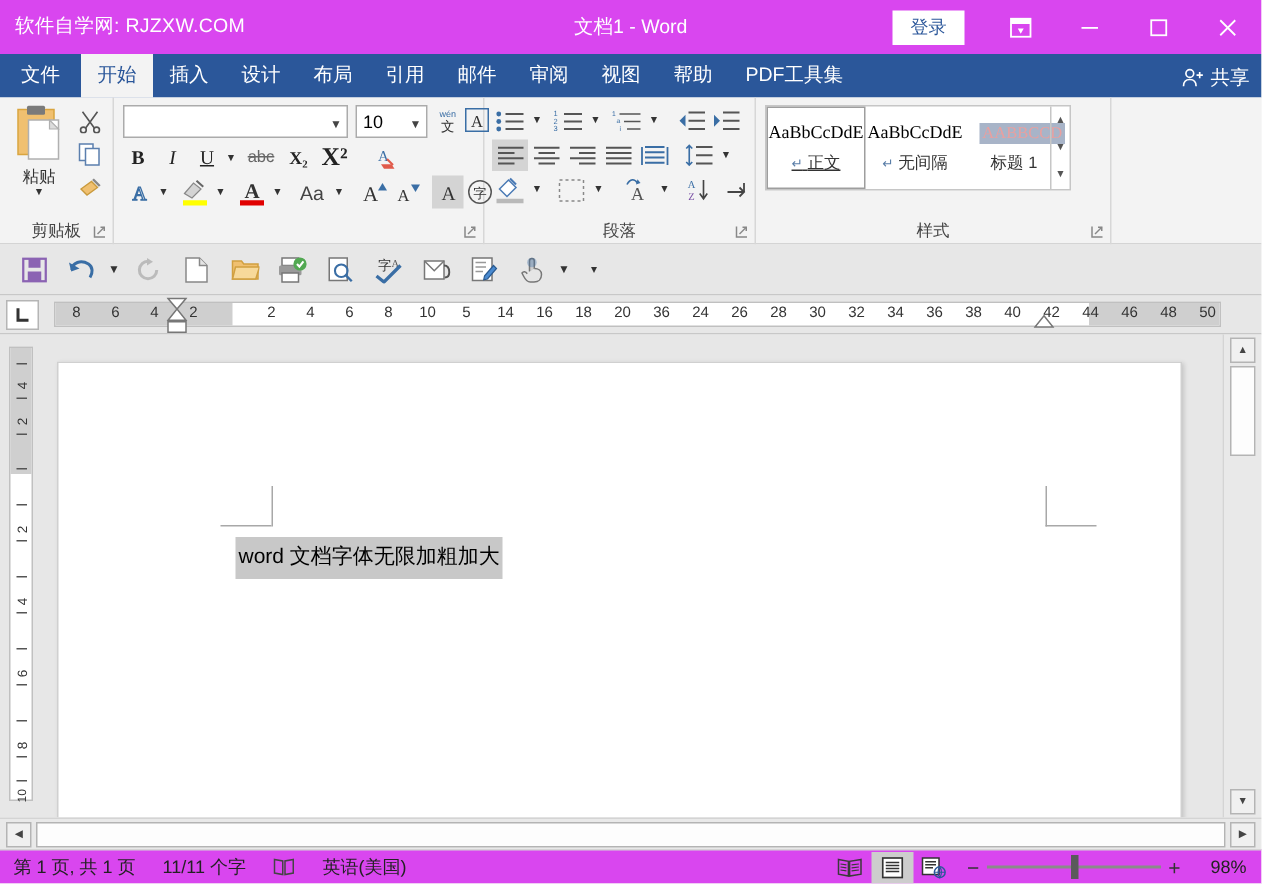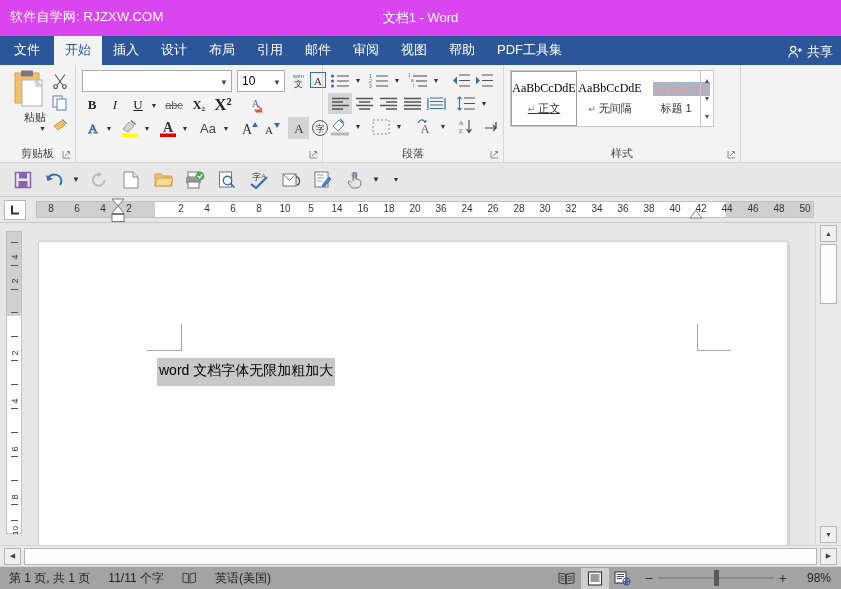--- a/index.html
+++ b/index.html
@@ -61,21 +61,21 @@
   }
   .grp-dlg {
     position:absolute; bottom:3px; right:3px; width:10px; height:10px;
     font-size:9px; color:#777; cursor:pointer; line-height:10px;
   }
 
   
   .g-clip { width:76px; }
   .paste-btn {
     position:absolute; left:6px; top:4px; width:40px; height:68px;
-    display:flex; flex-direction:column; align-items:flex-end; cursor:pointer;
+    display:flex; flex-direction:column; align-items:center; cursor:pointer;
   }
   .paste-lbl { font-size:11px; color:#333; margin-top:1px; }
   .mini-ic {
     position:absolute; width:24px; height:20px; display:flex;
     align-items:center; justify-content:center; cursor:pointer;
   }
 
   
   .g-font { width:247px; }
   .fontname {
@@ -222,21 +222,21 @@
   .hsl, .hsr {
     width:17px; height:17px; background:#f0f0f0; border:1px solid #b4b4b4;
     display:flex; align-items:center; justify-content:center; font-size:7px; color:#444; cursor:pointer;
   }
   .hsl { margin-left:4px; } .hsr { margin-right:4px; }
   .hthumb { flex:1; height:17px; margin:0 3px; background:#fdfdfd; border:1px solid #b4b4b4; cursor:pointer;}
 
   
   .status {
     position:absolute; left:0; bottom:0; width:841px; height:23px;
-    background:#a3a3a3; border-top:1px solid #d4d4d4;
+    background:#d946ef; border-top:1px solid #d4d4d4;
     display:flex; align-items:center; font-size:12px; color:#222;
   }
   .sitem { padding:0 9px; cursor:pointer; white-space:nowrap; height:23px; display:flex; align-items:center; }
   .sright { position:absolute; right:0; display:flex; align-items:center; height:23px; }
   .vbtn {
     width:28px; height:21px; display:flex; align-items:center; justify-content:center; cursor:pointer;
   }
   .vbtn.on { background:#cdcdcd; }
   .zslider { display:flex; align-items:center; gap:5px; margin:0 8px; }
   .ztrack { width:116px; height:2px; background:#8a8a8a; position:relative; cursor:pointer;}
@@ -245,20 +245,45 @@
   .zsign { font-size:14px; color:#333; cursor:pointer; user-select:none; }
   svg { display:block; }
 </style>
 </head>
 <body>
 
 <div class="titlebar">
   <div class="tb-left">软件自学网: RJZXW.COM</div>
   <div class="tb-title">
     <span>文档1  -  Word</span>
+  </div>
+  <div class="tb-ctrls">
+    <button class="signin">登录</button>
+    <div class="tbbtn">
+      <svg width="15" height="15" viewBox="0 0 15 15">
+          <rect x="1" y="1.5" width="13" height="12" fill="none" stroke="#fff" stroke-width="1.2"></rect>
+          <rect x="1" y="1.5" width="13" height="3.5" fill="#fff"></rect>
+          <path d="M7.5 11.5 L5.5 8 L9.5 8 Z" fill="#fff"></path>
+        </svg>
+    </div>
+    <div class="tbbtn">
+      <svg width="13" height="13" viewBox="0 0 13 13">
+          <rect x="1" y="6" width="11" height="1.2" fill="#fff"></rect>
+        </svg>
+    </div>
+    <div class="tbbtn">
+      <svg width="13" height="13" viewBox="0 0 13 13">
+          <rect x="1.5" y="1.5" width="10" height="10" fill="none" stroke="#fff" stroke-width="1.2"></rect>
+        </svg>
+    </div>
+    <div class="tbbtn close">
+      <svg width="13" height="13" viewBox="0 0 13 13">
+          <path d="M1.5 1.5 L11.5 11.5 M11.5 1.5 L1.5 11.5" stroke="#fff" stroke-width="1.2"></path>
+        </svg>
+    </div>
   </div>
 </div>
 
 <div class="tabbar">
   <div class="tab first">文件</div>
   <div class="tab active">开始</div>
   <div class="tab">插入</div>
   <div class="tab">设计</div>
   <div class="tab">布局</div>
   <div class="tab">引用</div>

